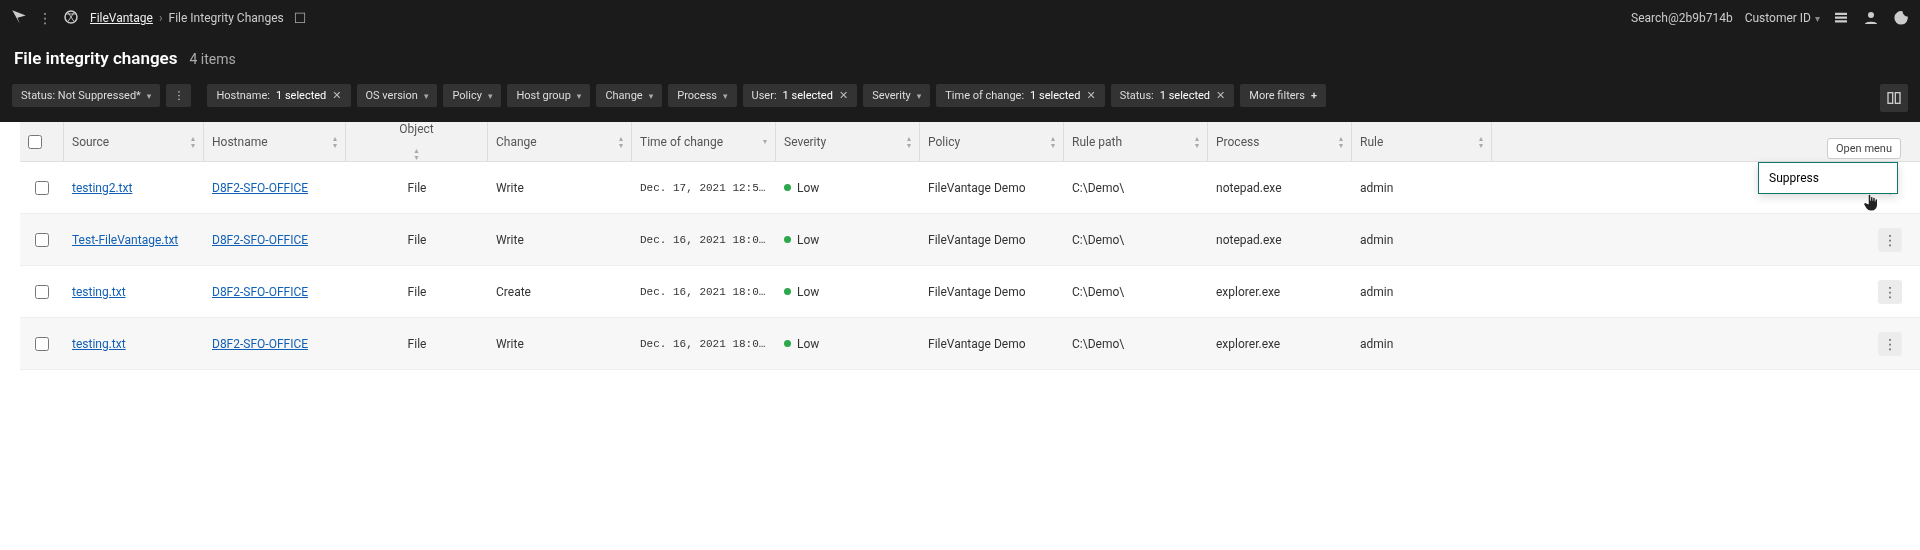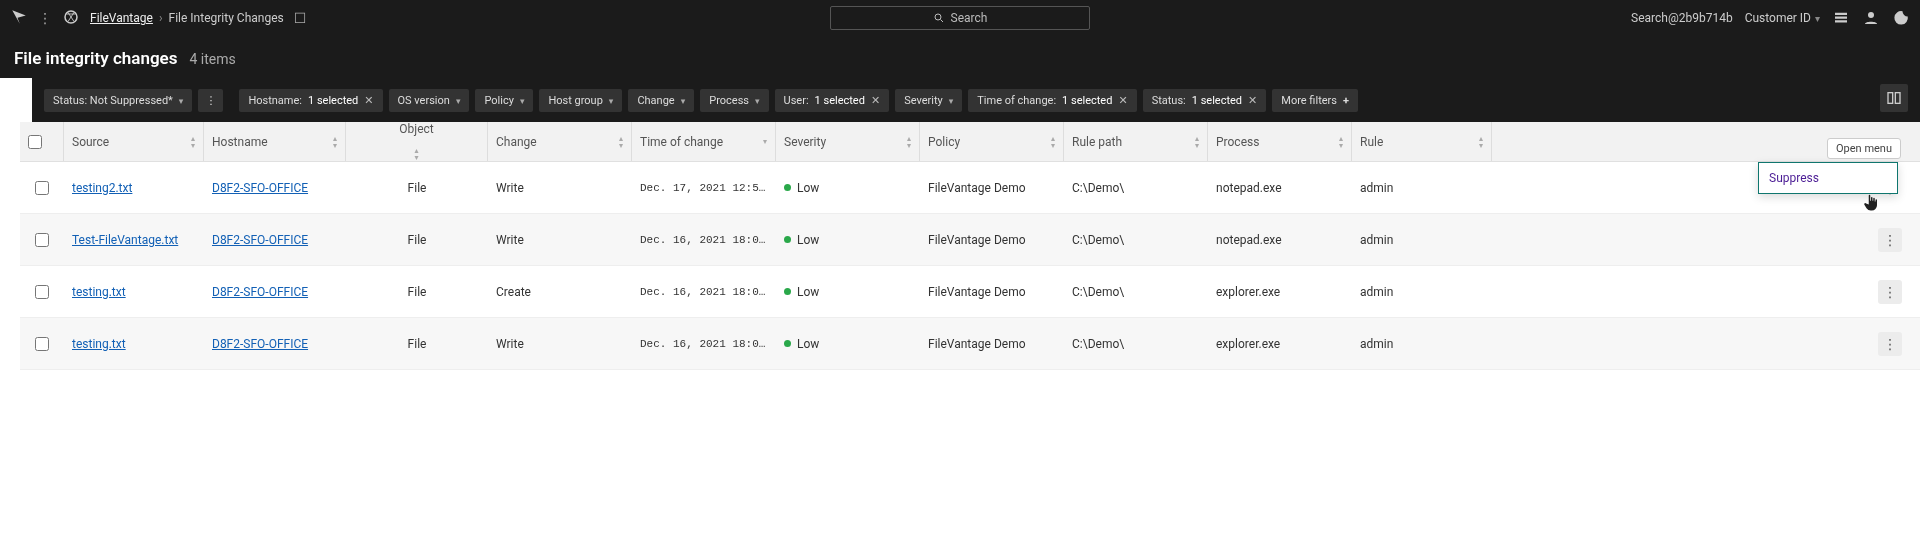--- a/index.html
+++ b/index.html
@@ -53,23 +53,22 @@
   .title-bar {
     background: #1b1b1b; color: #eee; padding: 12px 14px 10px 14px;
     display: flex; align-items: baseline; gap: 12px;
   }
   .title-bar h1 { font-size: 17px; font-weight: 600; color: #fff; }
   .title-bar .count { color: #aaa; font-size: 14px; }
 
   
   .filter-row {
     background: #1b1b1b; padding: 6px 12px 10px 12px;
-    display: flex; align-items: flex-end; gap: 6px;
+    display: flex; align-items: flex-start; gap: 6px;
     position: relative;
-    margin-left: 32px;
   }
   .chip {
     background: #333; color: #ddd; border-radius: 2px;
     padding: 5px 9px; font-size: 11px; display: inline-flex; align-items: center; gap: 6px;
     white-space: nowrap;
   }
   .chip .chev { font-size: 9px; color: #aaa; }
   .chip .x { color: #bbb; font-size: 11px; }
   .chip .bold { font-weight: 400; color: #fff; }
   .chip.kebab { padding: 5px 7px; }
@@ -134,21 +133,21 @@
     background:#fff; border:1px solid #0f766e; border-radius:0;
     box-shadow: 0 3px 10px rgba(0,0,0,.15);
     width: 140px; z-index: 50;
     font-size:12px;
   }
   .menu .open-label{
     position:absolute; top:-25px; right:-4px;
     background:#fff; border:1px solid #ccc; border-radius:3px;
     padding:3px 8px; font-size:11px; color:#444; white-space:nowrap;
   }
-  .menu-item{ padding:8px 10px; color:#4c1d95;}
+  .menu-item{ padding:8px 10px; color:#000000;}
   .menu-item.highlight{ border:2px solid #e33; border-radius:2px; margin:2px;}
 
   
   .page-body{ position:relative;}
 
 </style>
 </head>
 <body>
 
 <div class="page-body">
@@ -166,29 +165,20 @@
           <path d="M6 8 L18 8 M8 18 L16 6 M16 18 L8 6" stroke="#ccc" stroke-width="1.2"></path>
         </svg>
   </span>
   <div class="breadcrumb">
     <a href="#">FileVantage</a>
     <span class="sep">›</span>
     <span class="current">File Integrity Changes</span>
   </div>
   <span class="bookmark-icon">☐</span>
 
-  <div class="search-wrap">
-    <div class="search-box">
-      <svg viewBox="0 0 24 24">
-            <circle cx="10" cy="10" r="6" fill="none" stroke="#bbb" stroke-width="2"></circle>
-            <line x1="15" y1="15" x2="20" y2="20" stroke="#bbb" stroke-width="2"></line>
-          </svg>
-      <span>Search</span>
-    </div>
-  </div>
 
   <div class="topbar-right">
     <span>Search@2b9b714b</span>
     <span class="cust-id">
       <span>Customer ID</span>
           <span class="chev">▾</span>
     </span>
     <svg class="tb-icon" viewBox="0 0 24 24">
           <rect x="4" y="5" width="16" height="3"></rect>
           <rect x="4" y="10" width="16" height="3"></rect>

